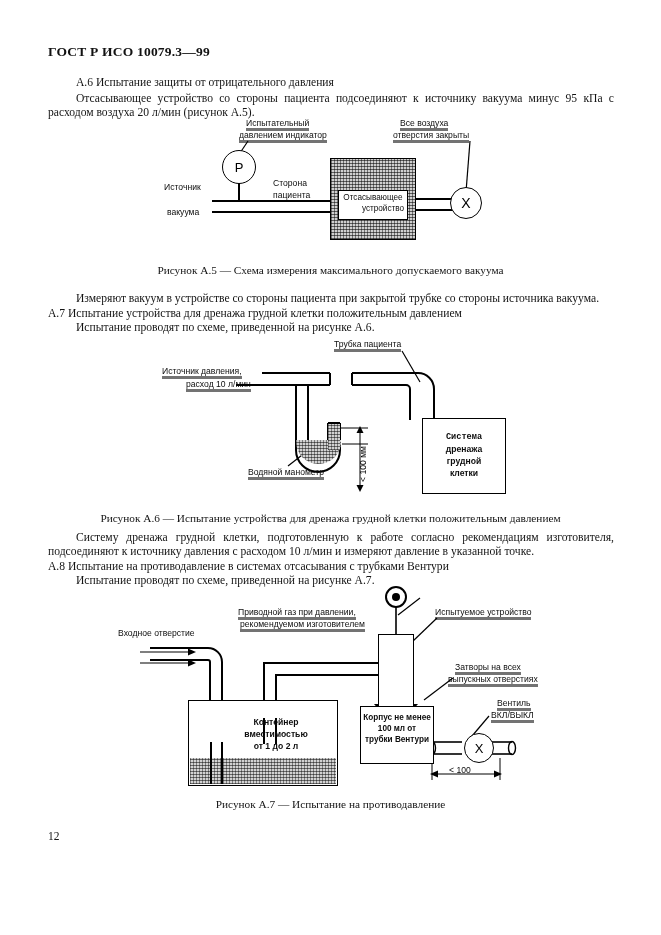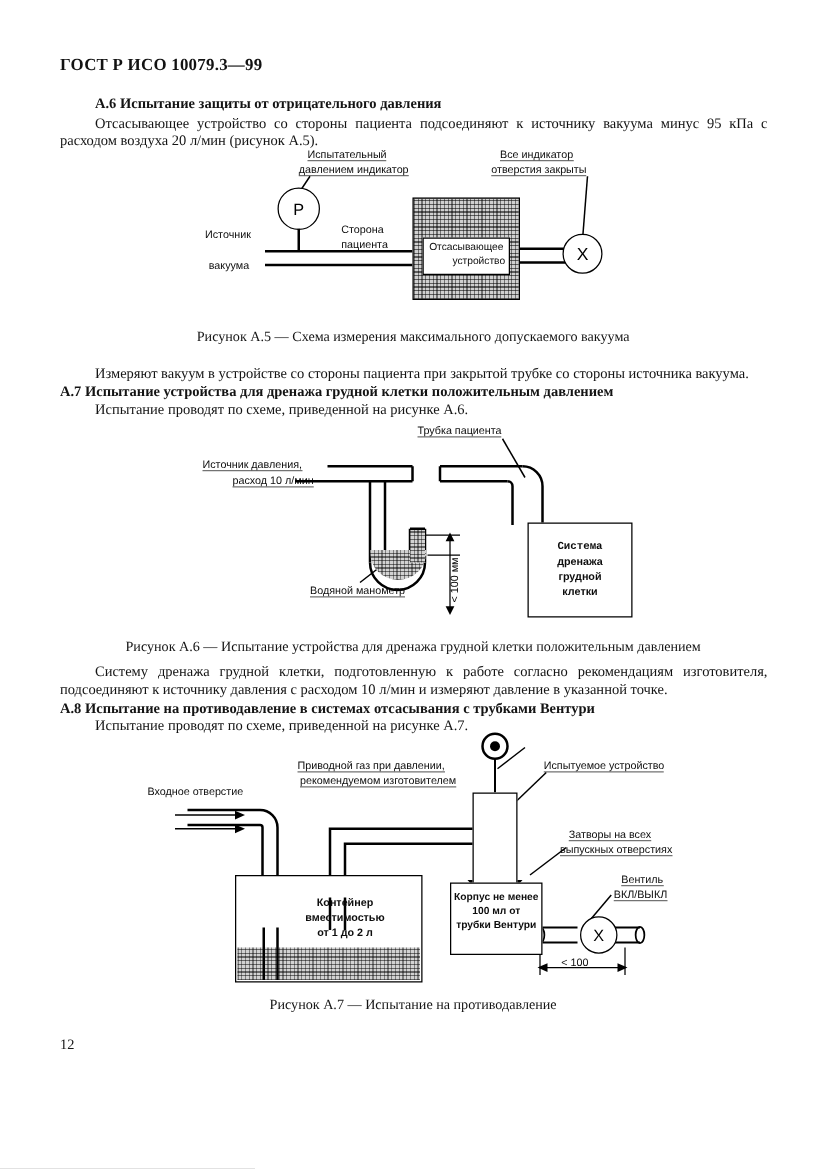--- a/index.html
+++ b/index.html
@@ -19,41 +19,41 @@
     font-family:"Liberation Serif", serif;
     font-size:13.5px;font-weight:bold;letter-spacing:.2px;
     color:#121212;
   }
   .ptext{
     position:absolute;
     font-family:"Liberation Serif", serif;
     font-size:11.6px;line-height:14.2px;color:#141414;
     text-align:justify;
   }
-  .ptext.bold{font-weight:bold;}
+  .ptext.bold{font-weight:normal;}
   .caption{
     position:absolute;
     font-family:"Liberation Serif", serif;
     font-size:11.3px;color:#141414;
     text-align:center;width:661px;left:0;
   }
   .pageno{
     position:absolute;left:48px;top:830px;
     font-family:"Liberation Serif", serif;
     font-size:11.5px;color:#141414;
   }
   
   .fig{position:absolute;}
   .lbl{
     position:absolute;
     font-family:"Liberation Sans", sans-serif;
     font-size:8.6px;line-height:10.4px;
     color:#0d0d0d;white-space:nowrap;
   }
-  .lbl.u{border-bottom:1px solid #737373;}
+  .lbl.u{border-bottom:3px solid #737373;}
   .lbl.ctr{text-align:center;white-space:normal;}
   .ln{position:absolute;background:#000;}
   .hl{height:1.6px;}
   .vl{width:1.6px;}
   .box{position:absolute;border:1.7px solid #000;background:#fff;box-sizing:border-box;}
   .hatch{
     position:absolute;box-sizing:border-box;border:1.8px solid #000;
     background-color:#cfcfcf;
     background-image:
       repeating-linear-gradient(0deg, rgba(0,0,0,.55) 0 1px, transparent 1px 3px),
@@ -89,21 +89,21 @@
   <div class="hdr">ГОСТ Р ИСО 10079.3—99</div>
 
   <div class="ptext bold" style="left:76px;top:76px;width:510px;">А.6  Испытание защиты от отрицательного давления</div>
   <div class="ptext" style="left:48px;top:92px;width:566px;text-indent:28px;">Отсасывающее устройство со стороны пациента подсоединяют к источнику вакуума минус 95 кПа с расходом воздуха 20 л/мин (рисунок А.5).</div>
 
   <div class="fig" style="left:0;top:0;width:661px;height:270px;">
 
     <div class="lbl u" style="left:246px;top:118px;">Испытательный</div>
     <div class="lbl u" style="left:239px;top:130px;">давлением индикатор</div>
 
-    <div class="lbl u" style="left:400px;top:118px;">Все индикатор</div>
+    <div class="lbl u" style="left:400px;top:118px;">Все воздуха</div>
     <div class="lbl u" style="left:393px;top:130px;">отверстия закрыты</div>
 
     <div class="leader" style="left:0;top:0;width:661px;height:270px;">
       <svg width="661" height="270">
         <line x1="248" y1="141" x2="238" y2="156" stroke="#000" stroke-width="1.2"></line>
         <line x1="470" y1="141" x2="466" y2="192" stroke="#000" stroke-width="1.2"></line>
         <polygon points="466,199 462.2,190.6 469.8,190.6" fill="#000"></polygon>
       </svg>
     </div>
 

